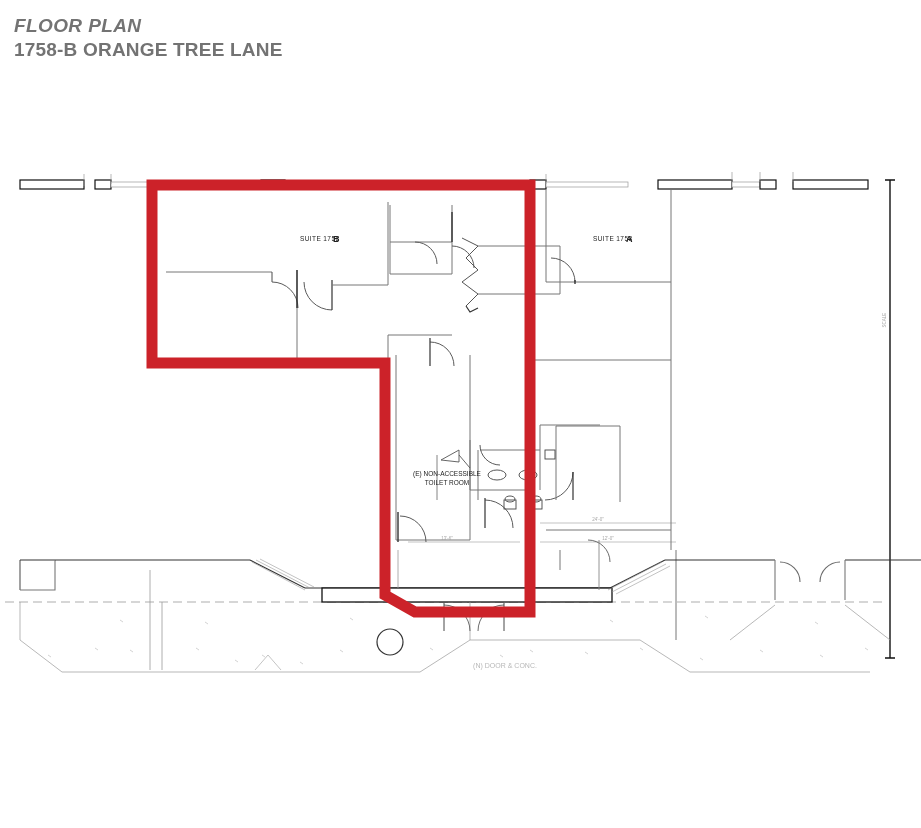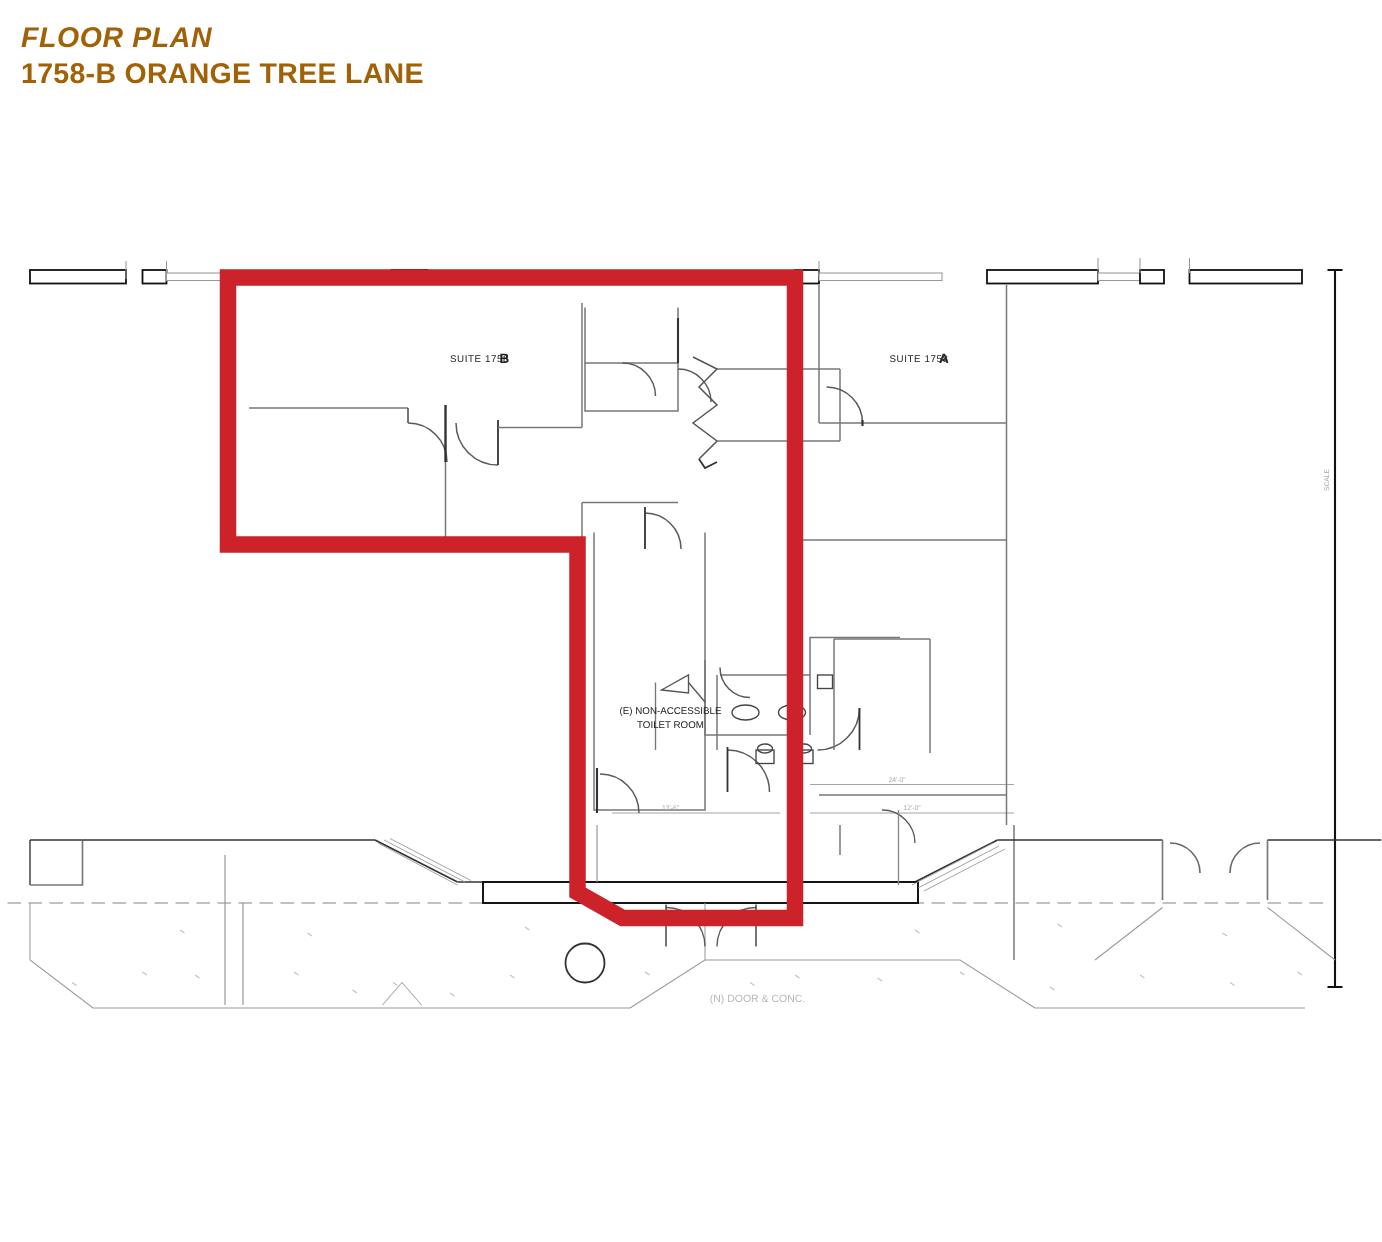--- a/index.html
+++ b/index.html
@@ -28,22 +28,22 @@
   .plan-svg{display:block;}
 
   
 </style>
 </head>
 <body>
 
 <div id="page">
 
   <div class="title-block">
-    <div class="title-line1" style="color: #a16207;">FLOOR PLAN</div>
-    <div class="title-line2" style="color: #a16207;">1758-B ORANGE TREE LANE</div>
+    <div class="title-line1" style="color: #737373;">FLOOR PLAN</div>
+    <div class="title-line2" style="color: #737373;">1758-B ORANGE TREE LANE</div>
   </div>
 
   <div class="plan-wrap">
     <svg class="plan-svg" width="921" height="560" viewBox="0 0 921 560">
 
       <defs>
         <g id="doorswing"></g>
       </defs>
 
       <g stroke="#9a9a9a" stroke-width="0.6" fill="none">

